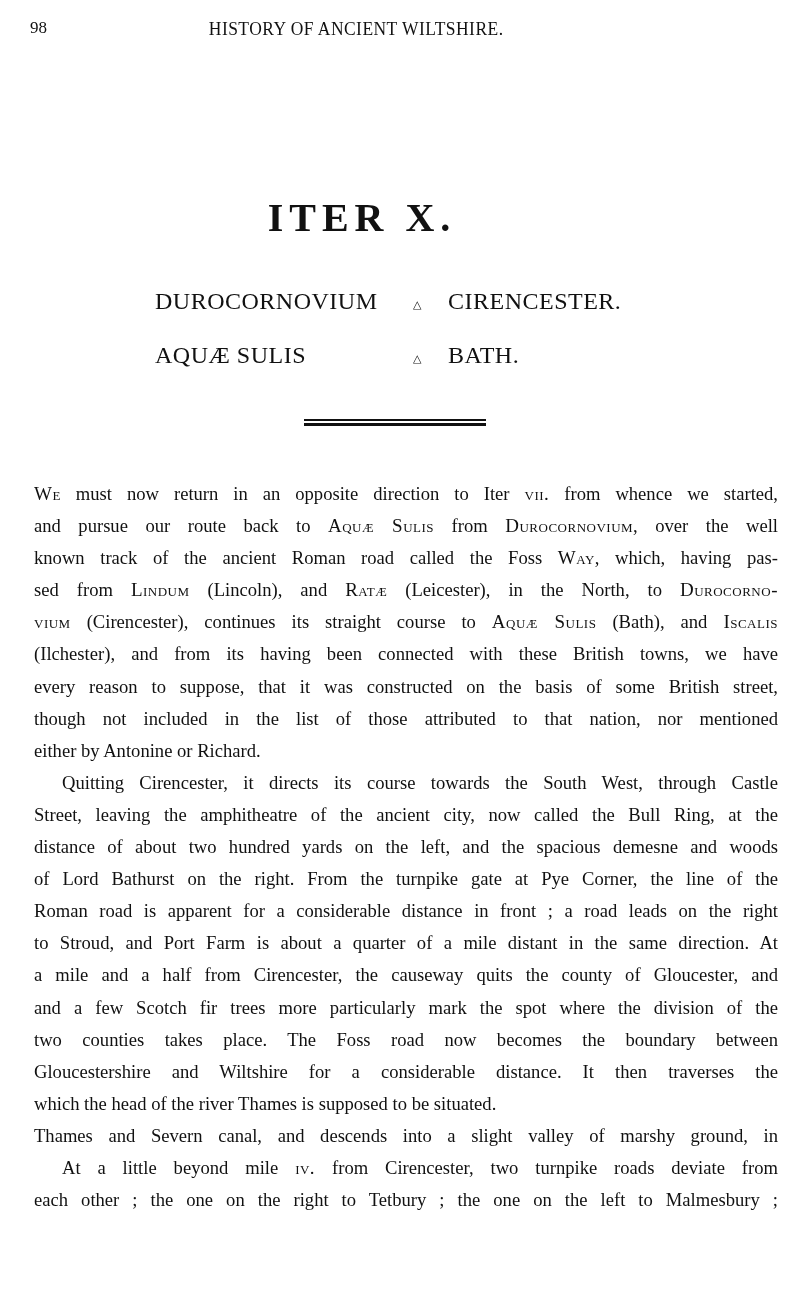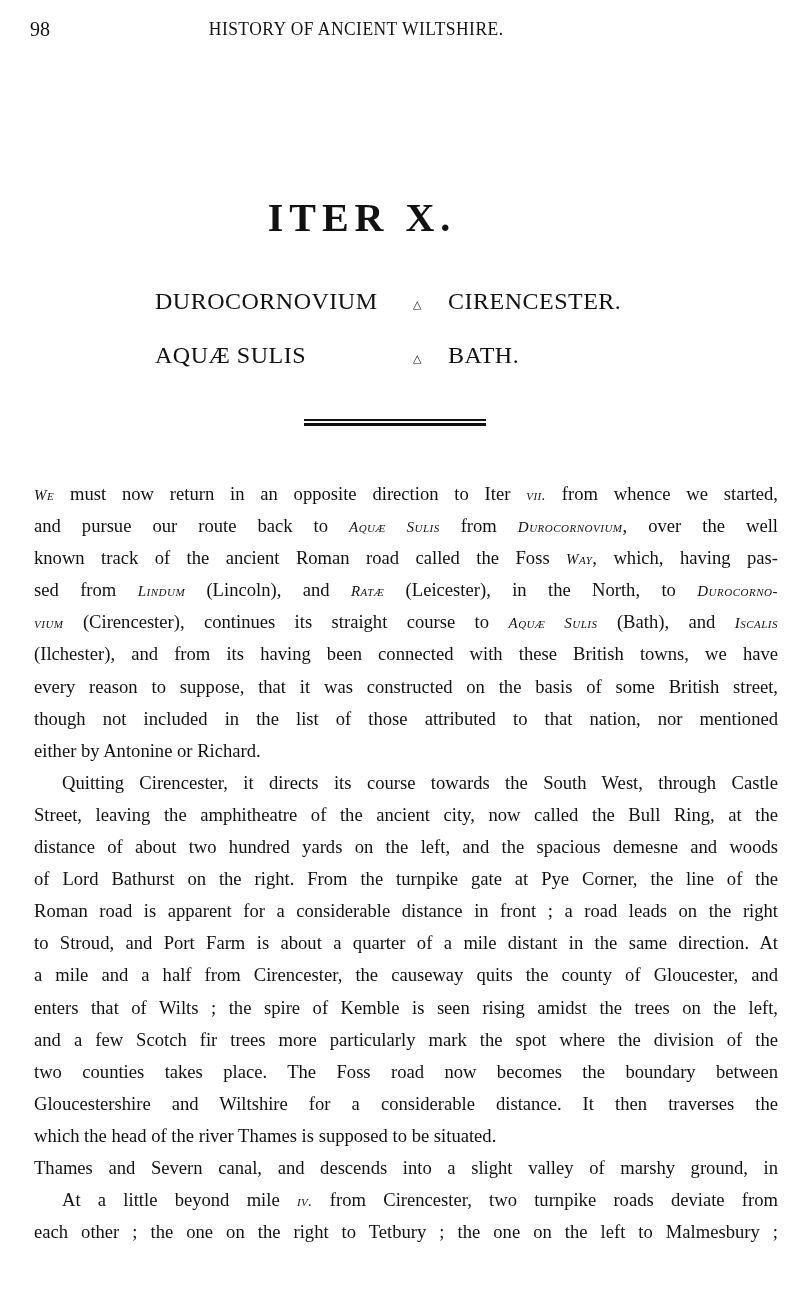--- a/index.html
+++ b/index.html
@@ -1,32 +1,32 @@
 <!DOCTYPE html>
 <html><head>
 <meta charset="utf-8">
 <style>
   html, body { margin: 0; padding: 0; background: #ffffff; }
   body {
     width: 800px; height: 1296px; position: relative; overflow: hidden;
     font-family: "Liberation Serif", "DejaVu Serif", serif; color: #111;
   }
   .header { position: absolute; top: 10px; left: 0; width: 800px; height: 30px; }
-  .page-num { position: absolute; left: 30px; top: 8px; font-size: 20px; }
+  .page-num { position: absolute; left: 30px; top: 8px; font-size: 17px; }
   .running-title { position: absolute; left: 0; width: 712px; text-align: center; top: 8px; font-size: 19px; letter-spacing: 0.5px; }
   .running-title span { display: inline-block; transform: scaleX(0.92); }
   .iter-title { position: absolute; top: 194px; left: 0; width: 724px; text-align: center; font-size: 40px; font-weight: bold; letter-spacing: 6px; }
   .station { position: absolute; font-size: 24px; letter-spacing: 0.5px; }
   .delta { position: absolute; font-size: 11px; }
   .rule { position: absolute; left: 304px; width: 182px; background: #111; }
   .body-text { position: absolute; left: 34px; width: 744px; top: 478px; font-size: 18.6px; line-height: 32.1px; }
   .line { display: block; white-space: nowrap; text-align: justify; text-align-last: justify; height: 32.1px; }
   .line.last { text-align-last: left; }
   .line.indent { padding-left: 28px; }
-  .sc { font-variant: small-caps; font-size: 15px; letter-spacing: 0.5px; font-style: italic; }
+  .sc { font-variant: small-caps; font-size: 19px; letter-spacing: 0.5px; }
 </style>
 </head>
 <body>
 
 <div class="header">
   <span class="page-num">98</span>
   <div class="running-title"><span>HISTORY OF ANCIENT WILTSHIRE.</span></div>
 </div>
 
 <div class="iter-title">ITER X.</div>
@@ -53,21 +53,20 @@
   <span class="line">every reason to suppose, that it was constructed on the basis of some British street,</span>
   <span class="line">though not included in the list of those attributed to that nation, nor mentioned</span>
   <span class="line last">either by Antonine or Richard.</span>
   <span class="line indent">Quitting Cirencester, it directs its course towards the South West, through Castle</span>
   <span class="line">Street, leaving the amphitheatre of the ancient city, now called the Bull Ring, at the</span>
   <span class="line">distance of about two hundred yards on the left, and the spacious demesne and woods</span>
   <span class="line">of Lord Bathurst on the right. From the turnpike gate at Pye Corner, the line of the</span>
   <span class="line">Roman road is apparent for a considerable distance in front ; a road leads on the right</span>
   <span class="line">to Stroud, and Port Farm is about a quarter of a mile distant in the same direction. At</span>
   <span class="line">a mile and a half from Cirencester, the causeway quits the county of Gloucester, and</span>
-  <span class="line">enters that of Wilts ; the spire of Kemble is seen rising amidst the trees on the left,</span>
   <span class="line">and a few Scotch fir trees more particularly mark the spot where the division of the</span>
   <span class="line">two counties takes place. The Foss road now becomes the boundary between</span>
   <span class="line">Gloucestershire and Wiltshire for a considerable distance. It then traverses the</span>
   <span class="line last">which the head of the river Thames is supposed to be situated.</span>
   <span class="line">Thames and Severn canal, and descends into a slight valley of marshy ground, in</span>
   <span class="line indent"><span>At a little beyond mile </span><span class="sc">iv.</span><span> from Cirencester, two turnpike roads deviate from</span></span>
   <span class="line">each other ; the one on the right to Tetbury ; the one on the left to Malmesbury ;</span>
 </div>
 
 </body></html>

